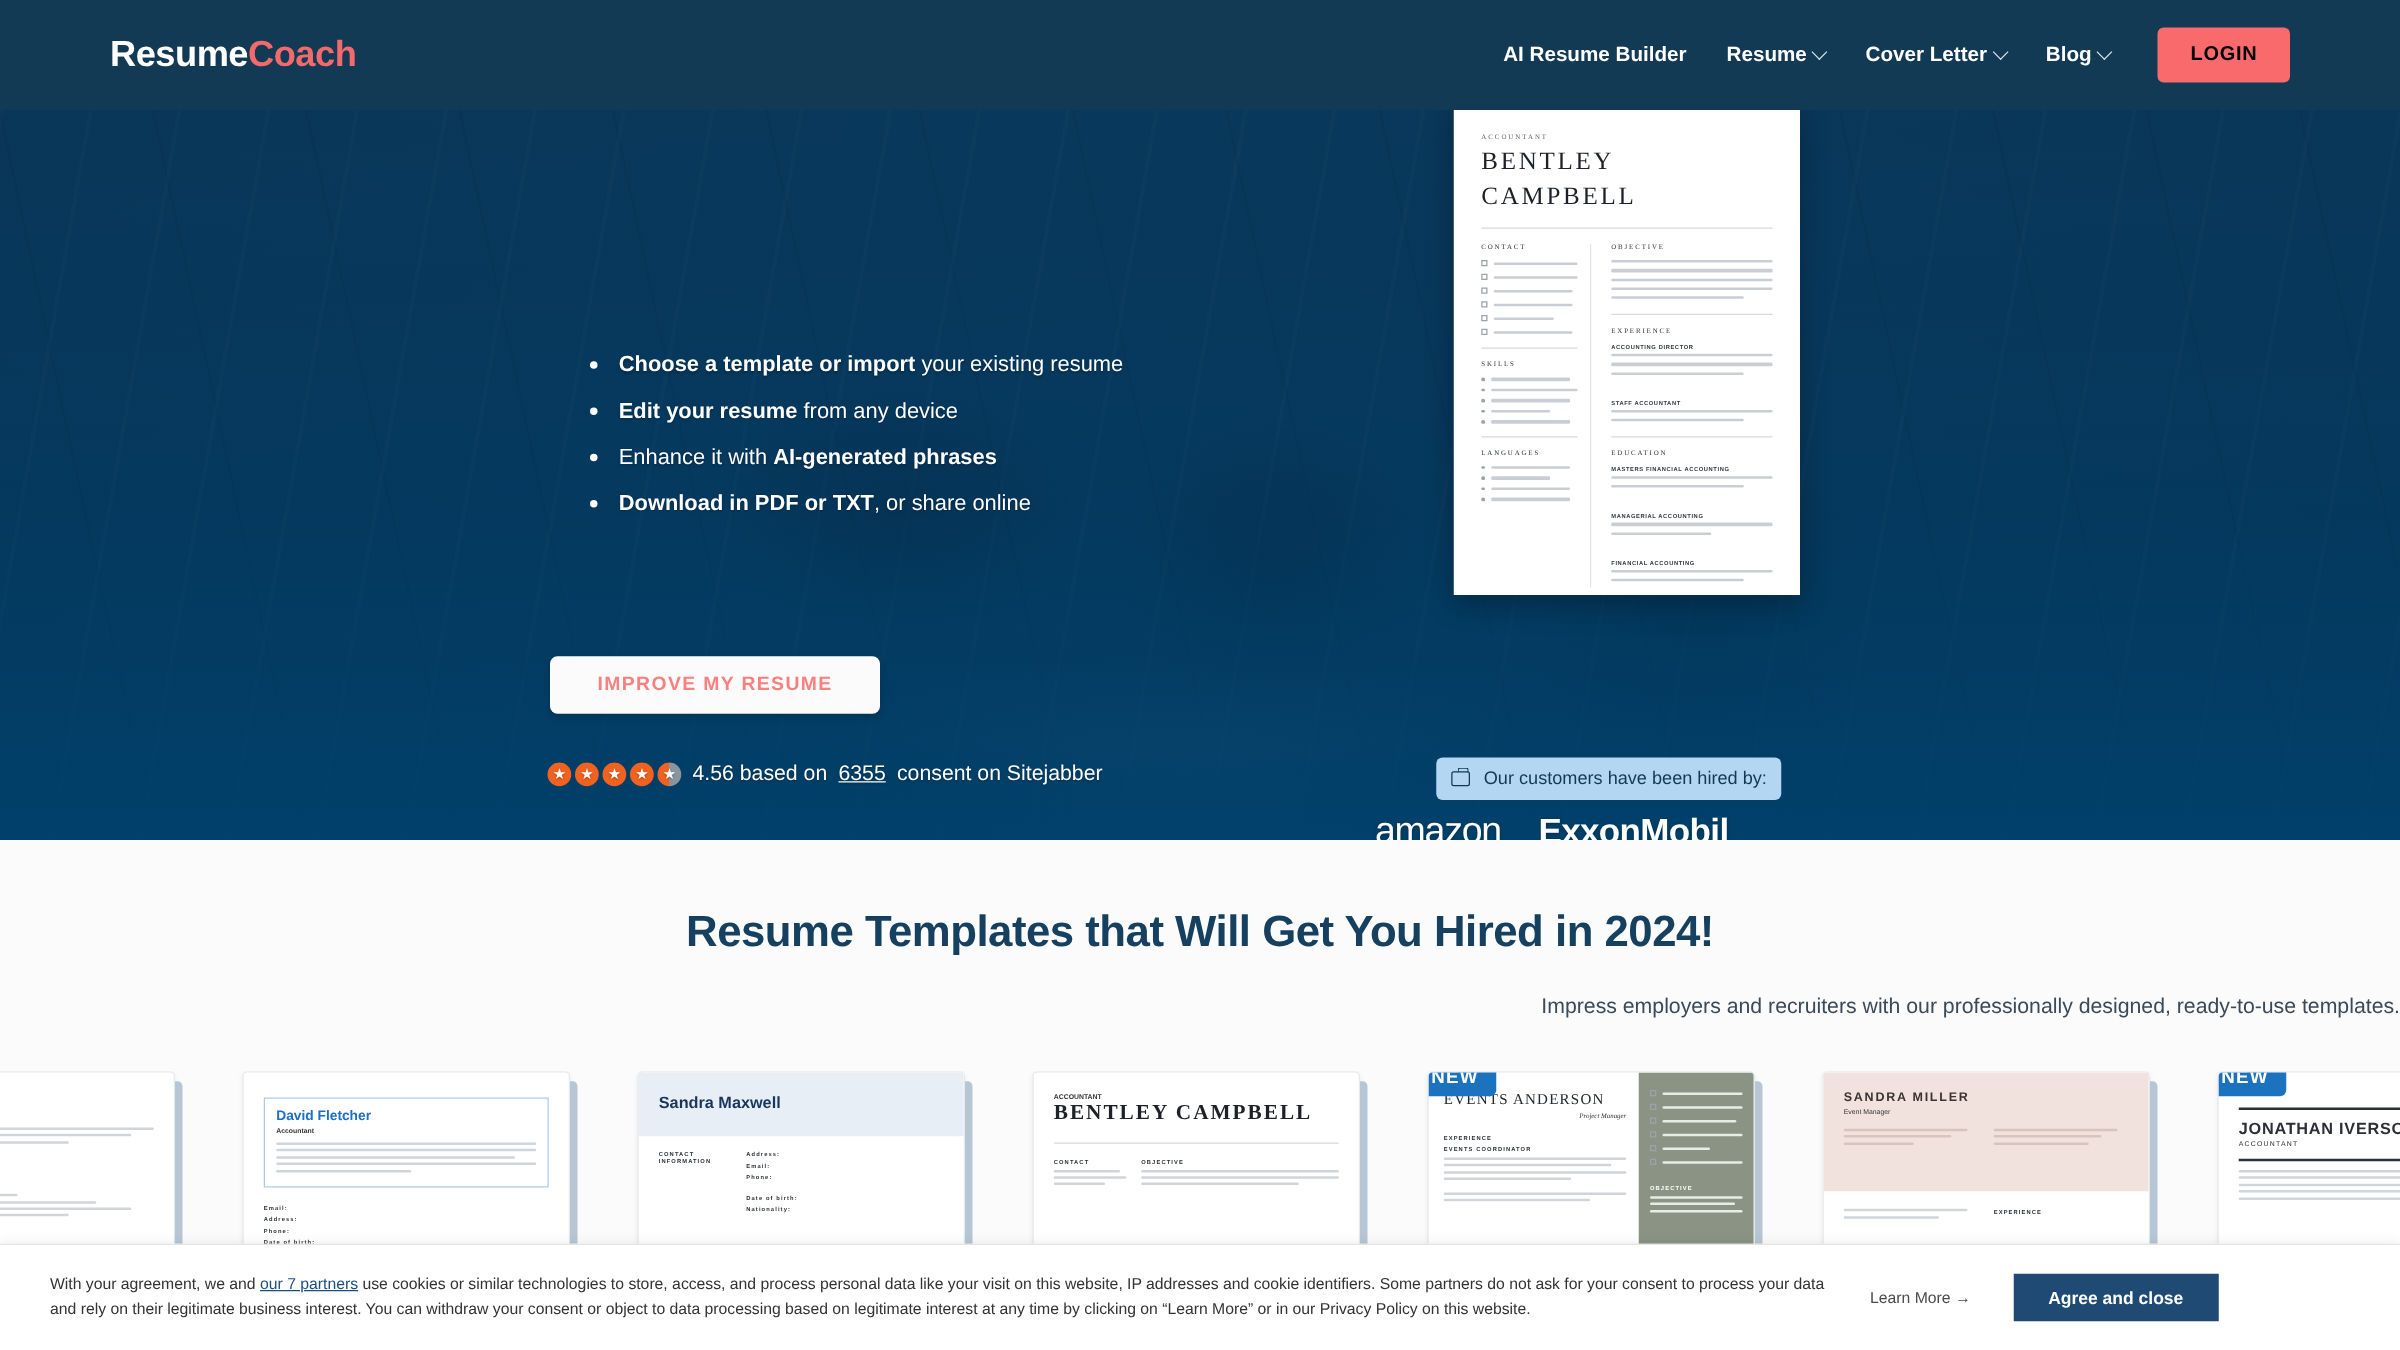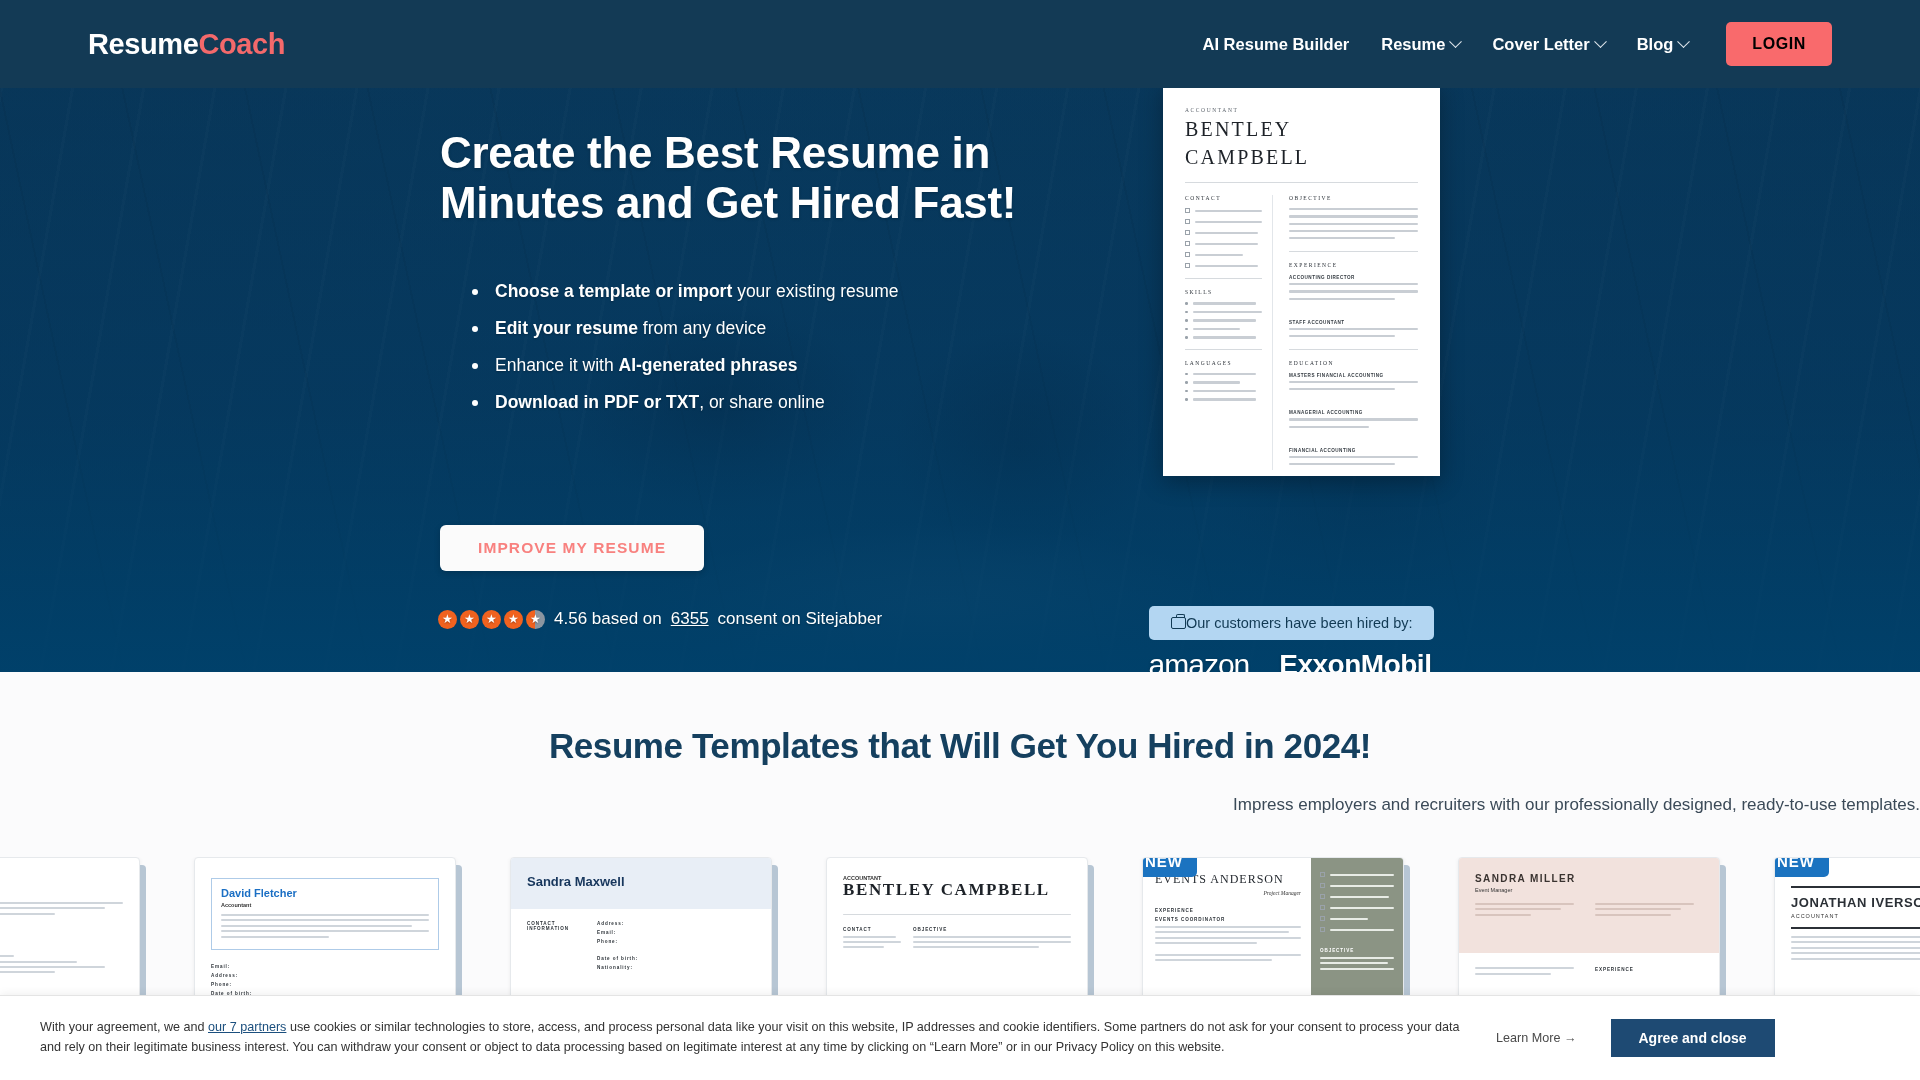--- a/index.html
+++ b/index.html
@@ -144,33 +144,33 @@
   .rc-item{ display:flex; align-items:center; gap:5px; margin-bottom:6px; }
   .rc-ico{ width:5px; height:5px; border:0.8px solid #9aa2aa; flex:0 0 auto; }
   .rc-dot{ width:2.5px;height:2.5px;background:#9aa2aa;border-radius:50%;flex:0 0 auto;}
   .rc-sub{ font-size:4.6px; letter-spacing:.5px; color:#333a41; font-weight:bold; margin:6px 0 3px; }
   .rc-gap{ height:9px; }
 
   
   .hired-badge{
     position:absolute; left:1149px; top:518px;
     background:#b3d6f2; border-radius:5px;
-    padding:9px 22px; display:flex; align-items:center; 
+    padding:9px 12px; display:flex; align-items:center; gap:11px;
     color:#123a54; font-size:14.5px;
   }
   .brief{
     width:15px; height:12px; border:1.8px solid #123a54; border-radius:2px; position:relative;
   }
   .brief:before{
     content:""; position:absolute; left:4px; top:-4px; width:7px; height:3px;
     border:1.8px solid #123a54; border-bottom:none; border-radius:2px 2px 0 0;
   }
   .logos{
     position:absolute; left:1100px; top:560px; width:380px;
-    display:flex; flex-wrap:wrap; justify-content:center; align-items:center;
+    display:flex; flex-wrap:wrap; justify-content:flex-start; align-items:center;
     gap:22px 30px; color:#fff;
   }
   .lg{ font-size:28px; font-weight:bold; letter-spacing:-0.5px; white-space:nowrap;
        text-shadow:0 1px 3px rgba(0,0,0,.3); }
   .lg.amazon{ font-size:30px; font-weight:normal; letter-spacing:-1px; }
 
   
   .templates{
     position:absolute; top:672px; left:0; width:1920px; height:408px;
     background:#fbfbfc;
@@ -270,24 +270,20 @@
     </div>
     <button class="login-btn">LOGIN</button>
   </nav>
 </div>
 
 <section class="hero">
   <div class="hero-photo"></div>
   <div class="hero-overlay"></div>
 
   <div class="hero-inner">
-    <h1 class="hero-title">
-      <span>Create the Best Resume in</span><br>
-      <span>Minutes and Get Hired Fast!</span>
-    </h1>
 
     <ul class="hero-list">
       <li>
         <b>Choose a template or import</b><span> your existing resume</span>
       </li>
       <li>
         <b>Edit your resume</b><span> from any device</span>
       </li>
       <li>
         <span>Enhance it with </span><b>AI-generated phrases</b>

